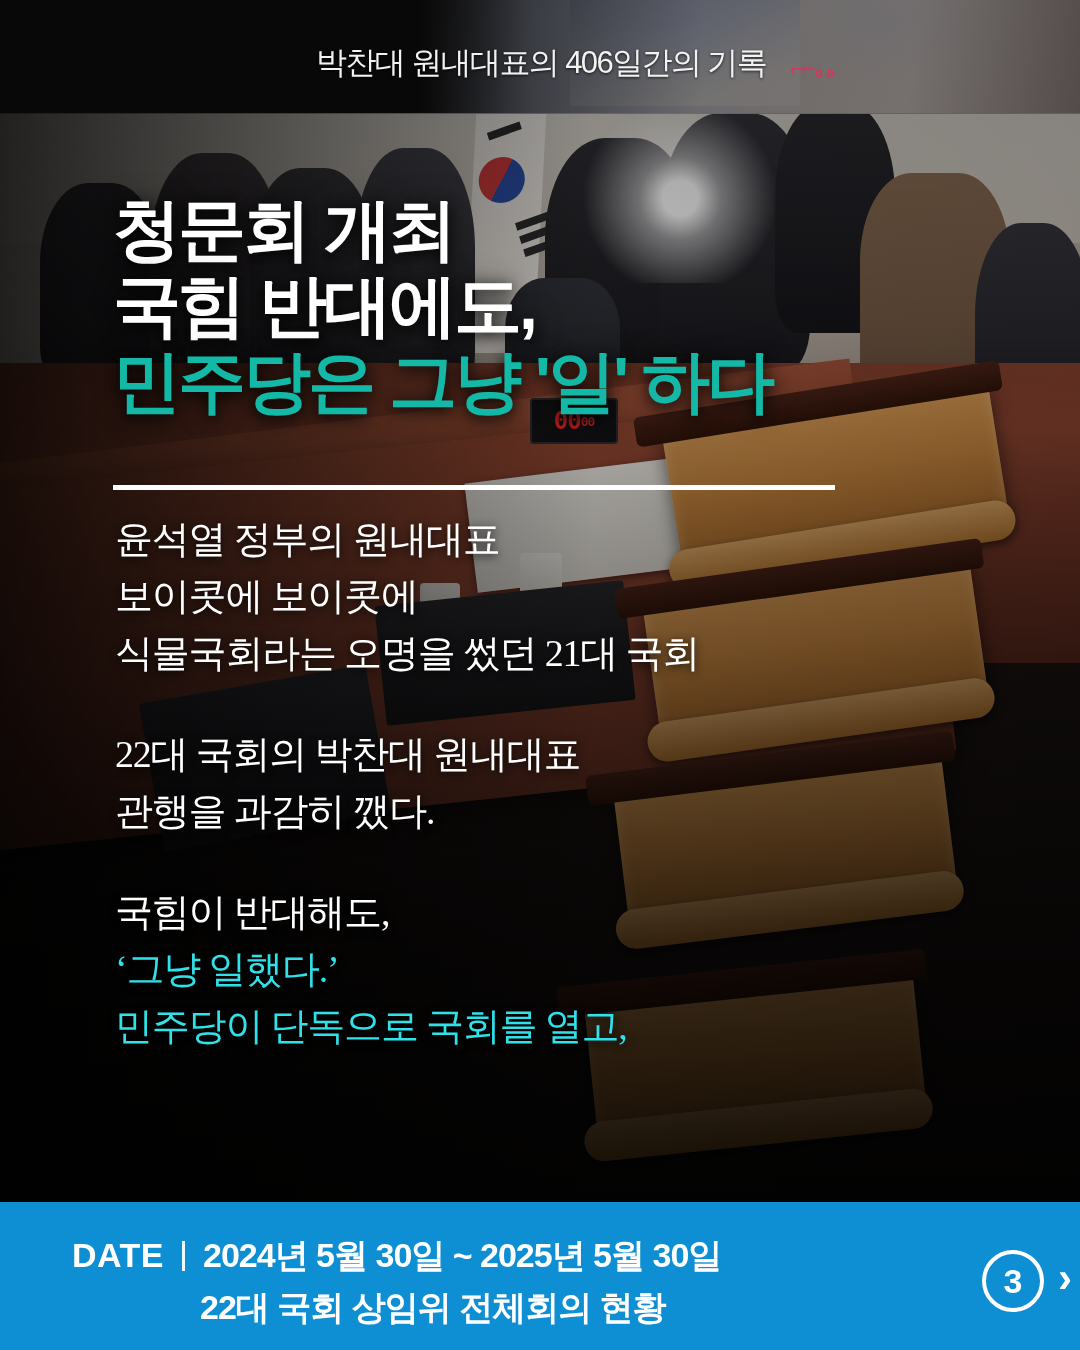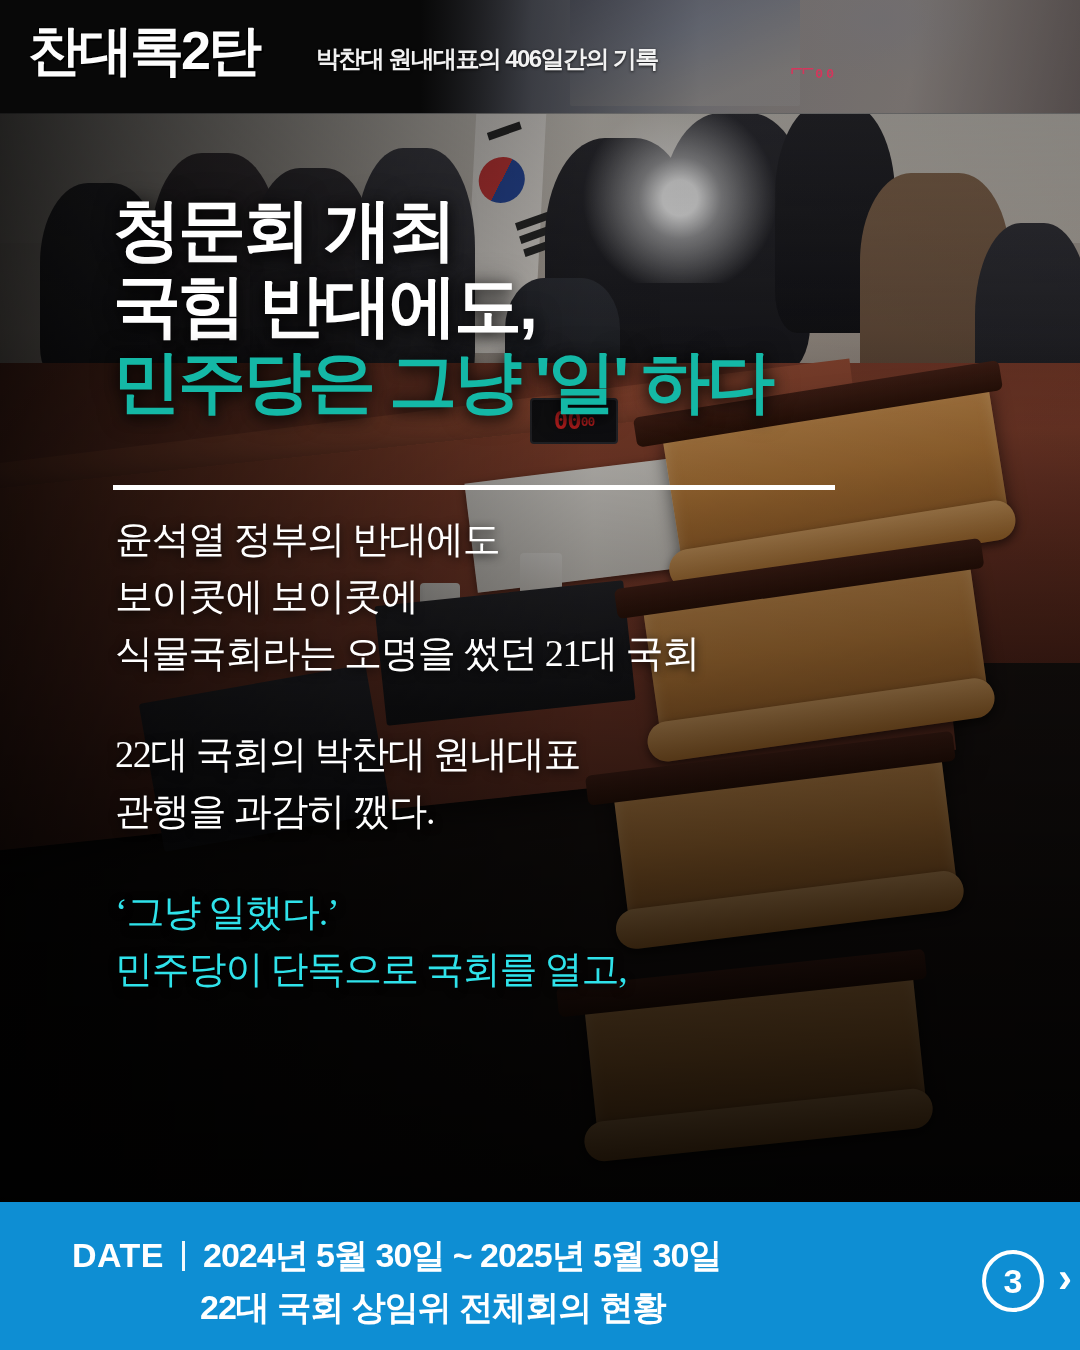--- a/index.html
+++ b/index.html
@@ -68,22 +68,22 @@
     color: #fdfdfd;
     letter-spacing: -3px;
     line-height: 1;
     text-shadow: 2px 2px 0 #000, -1px -1px 0 #000;
     z-index: 3;
     white-space: nowrap;
   }
   .brand-sub {
     position: absolute;
     left: 316px; top: 47px;
-    font-size: 24px;
-    font-weight: 700;
+    font-size: 31px;
+    font-weight: 400;
     color: #f2f2f2;
     letter-spacing: -1.6px;
     line-height: 1;
     z-index: 3;
     white-space: nowrap;
     text-shadow: 0 1px 3px rgba(0,0,0,.75);
     text-align: right;
   }
   .logo-wrap {
     position: absolute;
@@ -344,21 +344,20 @@
 </head>
 <body>
 
 <div class="card">
 
   <div class="header">
     <div class="header-photo"></div>
     <div class="header-photo-dark"></div>
     <div class="header-redbits">⌐⌐₀₀</div>
 
-    <div class="brand-title">찬대록2탄</div>
     <div class="brand-subtitle brand-sub">박찬대 원내대표의 406일간의 기록</div>
 
   </div>
   <div class="header-rule"></div>
 
   <div class="stage">
     <div class="room-wall">
       <div class="wall-panel"></div>
     </div>
     <div class="flag"></div>
@@ -418,27 +417,28 @@
 
     <div class="headline">
       <div>청문회 개최</div>
       <div>국힘 반대에도,</div>
       <div class="hl-accent">민주당은 그냥 '일' 하다</div>
     </div>
 
     <div class="rule"></div>
 
     <div class="body-text">
-      <div>윤석열 정부의 반대에도</div>
+      <div>윤석열 정부의 원내대표</div>
       <div>보이콧에 보이콧에</div>
       <div>식물국회라는 오명을 썼던 21대 국회</div>
       <span class="spacer"></span>
       <div>22대 국회의 박찬대 원내대표</div>
       <div>관행을 과감히 깼다.</div>
       <span class="spacer"></span>
+      <div>국힘이 반대해도,</div>
       <div class="cyan">‘그냥 일했다.’</div>
       <div class="cyan">민주당이 단독으로 국회를 열고,</div>
     </div>
 
   </div>
 
   <div class="footer">
     <div class="footer-inner">
       <div class="f-row1">
         <span class="f-date-label">DATE</span>

